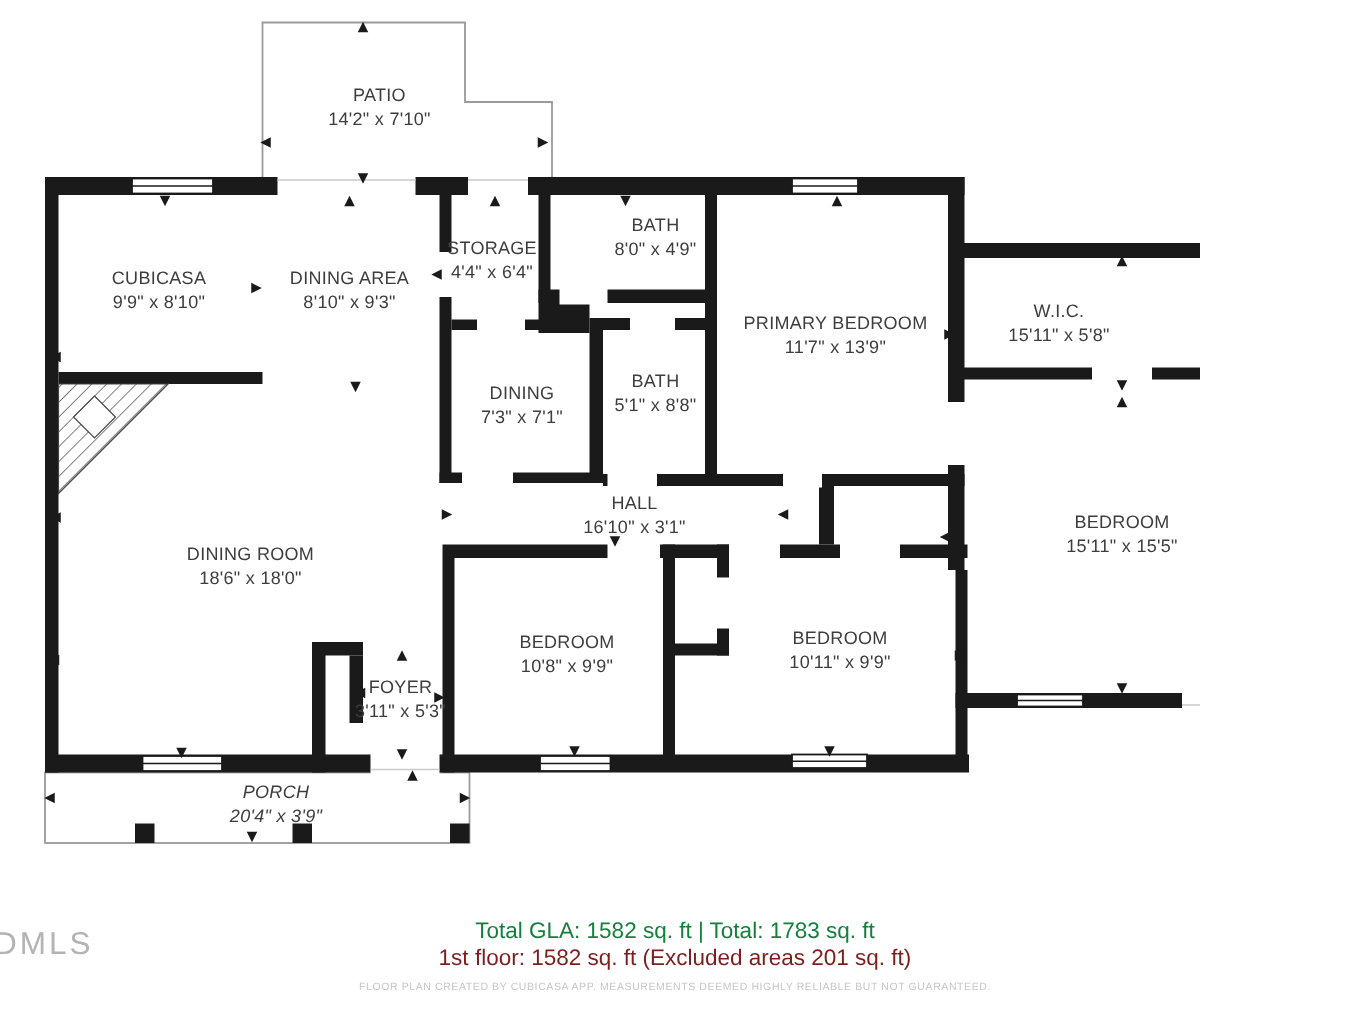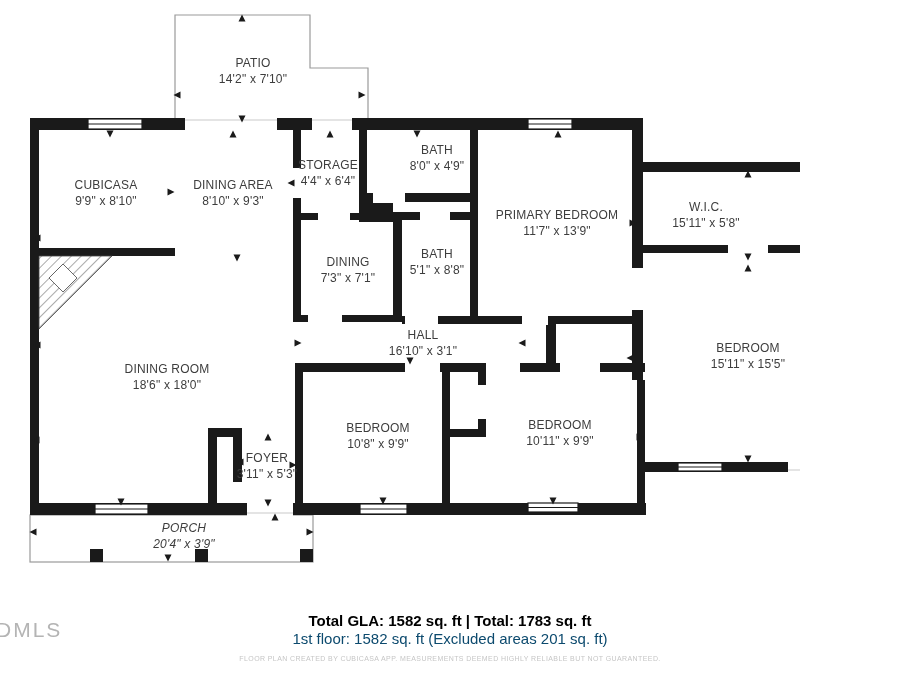--- a/index.html
+++ b/index.html
@@ -8,22 +8,22 @@
     font-family:"Liberation Sans","DejaVu Sans",sans-serif;
   }
   #plan-svg{position:absolute;left:0;top:0;}
   .room-label{
     position:absolute;transform:translateX(-50%);text-align:center;
     color:#3d3d3d;font-size:12px;line-height:16px;letter-spacing:.2px;white-space:nowrap;
   }
   .room-label .rname{display:block;}
   .room-label .rdims{display:block;}
   .footer{position:absolute;left:0;width:900px;text-align:center;}
-  .footer-total{top:612px;font-size:15px;font-weight:bold;color:#000000;}
-  .footer-floor{top:630px;font-size:15px;color:#0c4a6e;}
+  .footer-total{top:612px;font-size:15px;font-weight:normal;color:#15803d;}
+  .footer-floor{top:630px;font-size:15px;color:#7f1d1d;}
   .footer-disclaimer{top:655px;font-size:7px;color:#c6c6c6;letter-spacing:.4px;}
   .watermark{
     position:absolute;left:-4px;top:618px;font-size:21px;color:#b4b4b4;
     letter-spacing:2px;font-weight:400;
   }
 </style>
 </head>
 <body>
 
 <div class="canvas">

